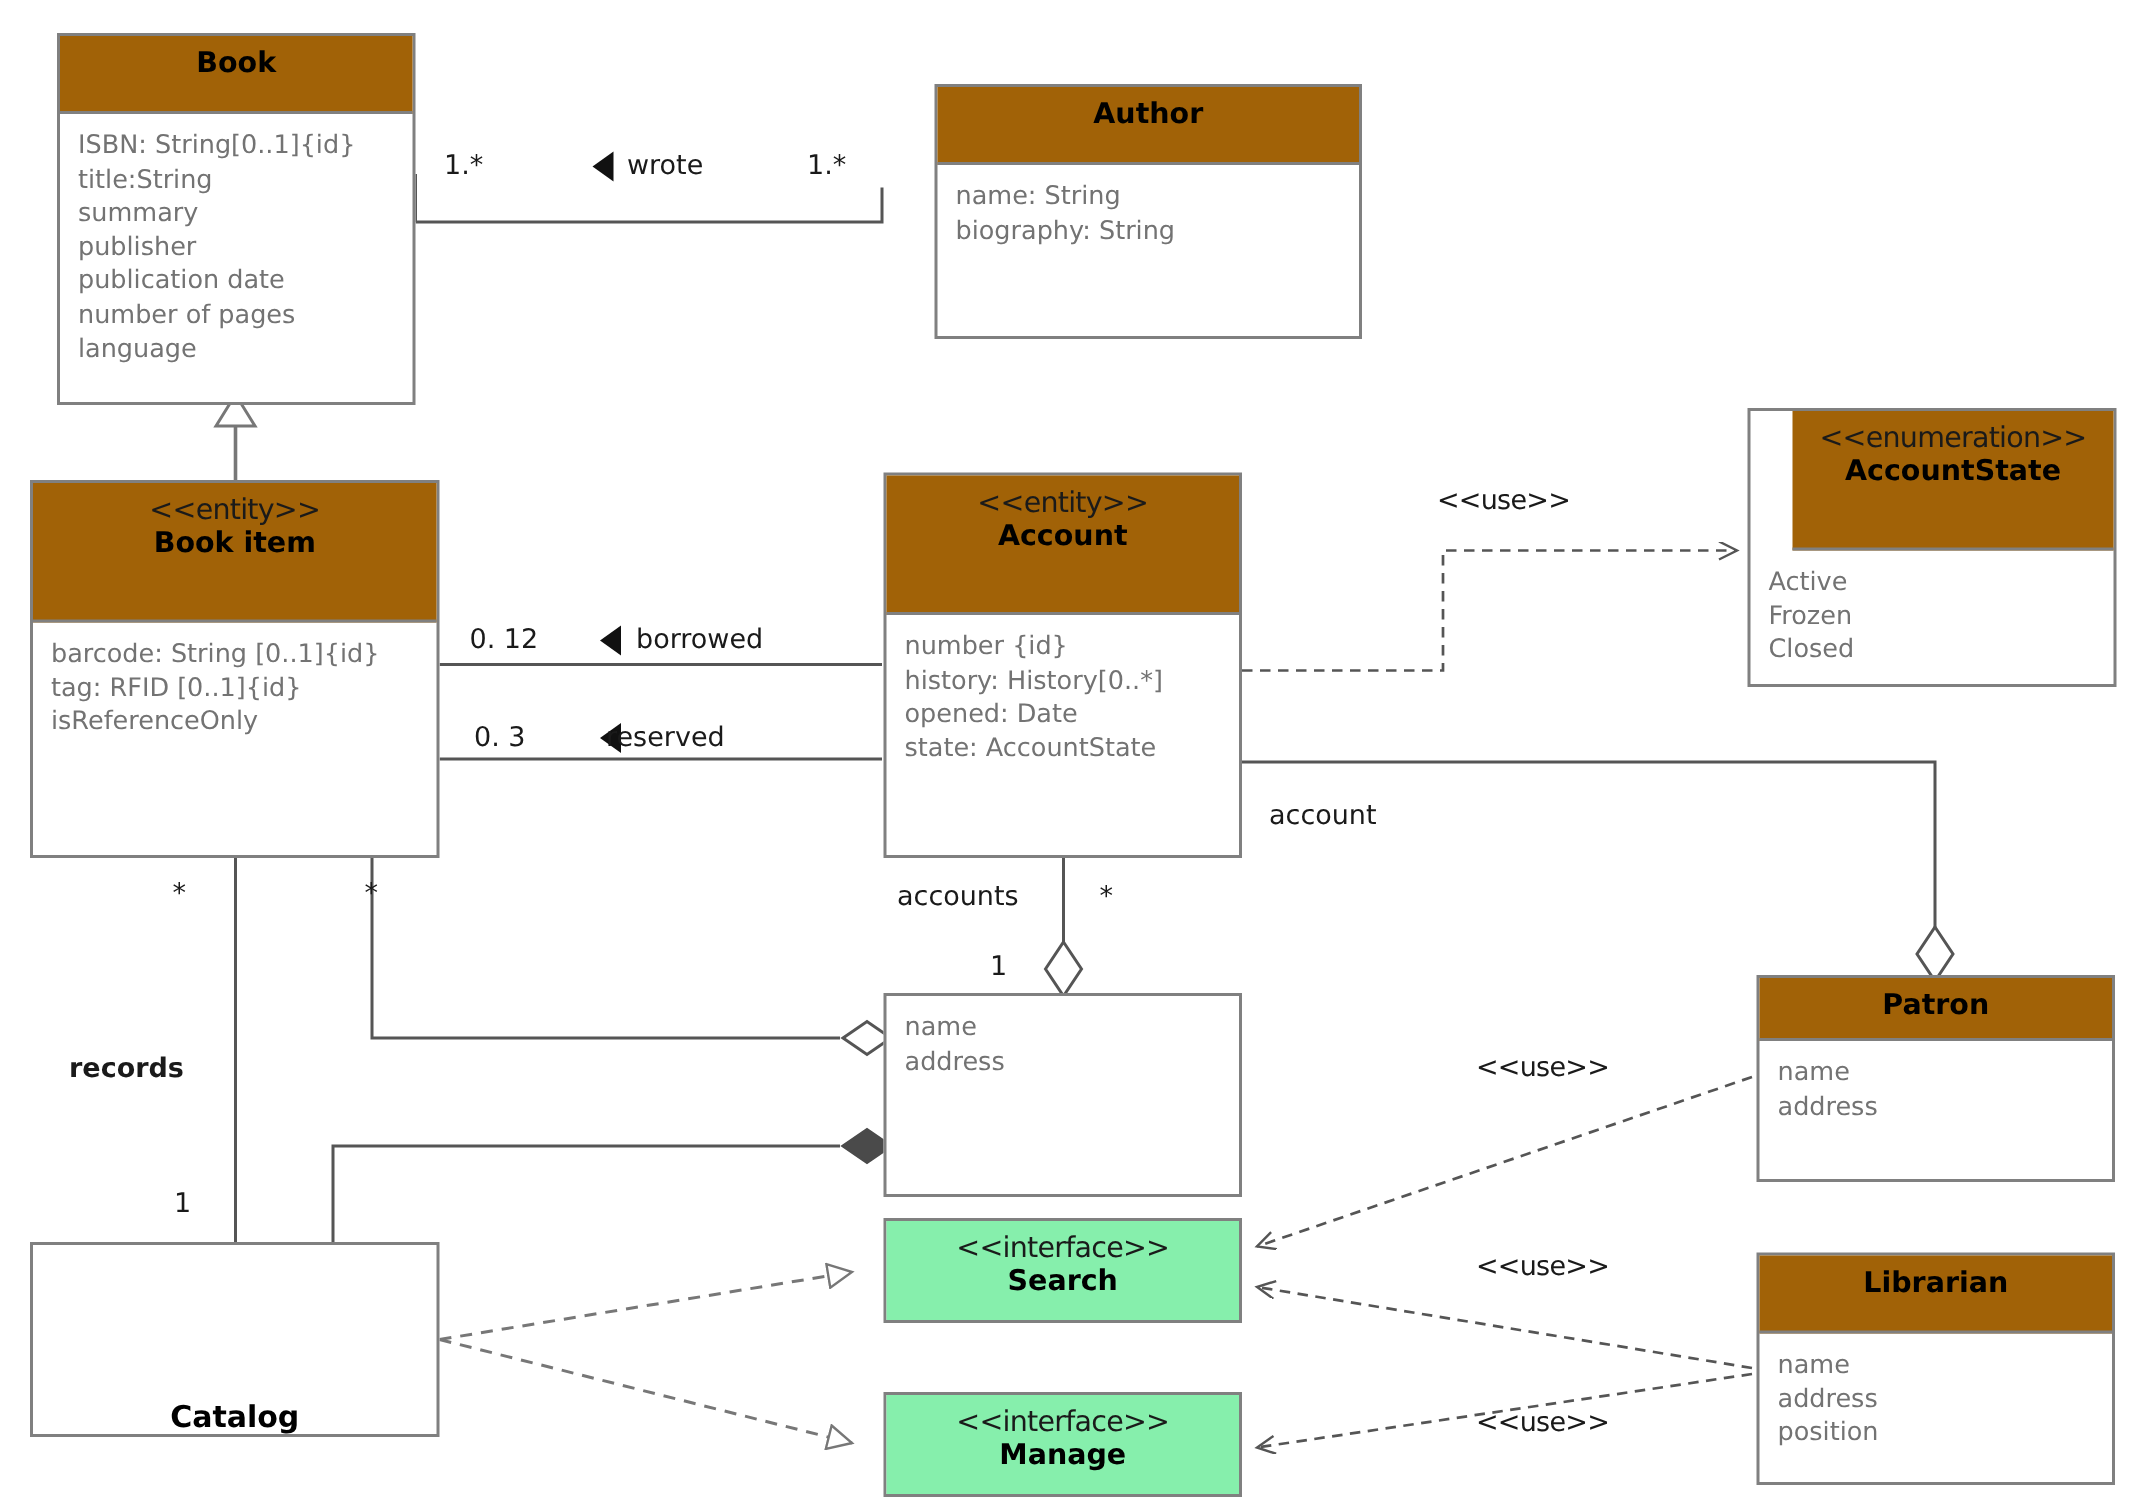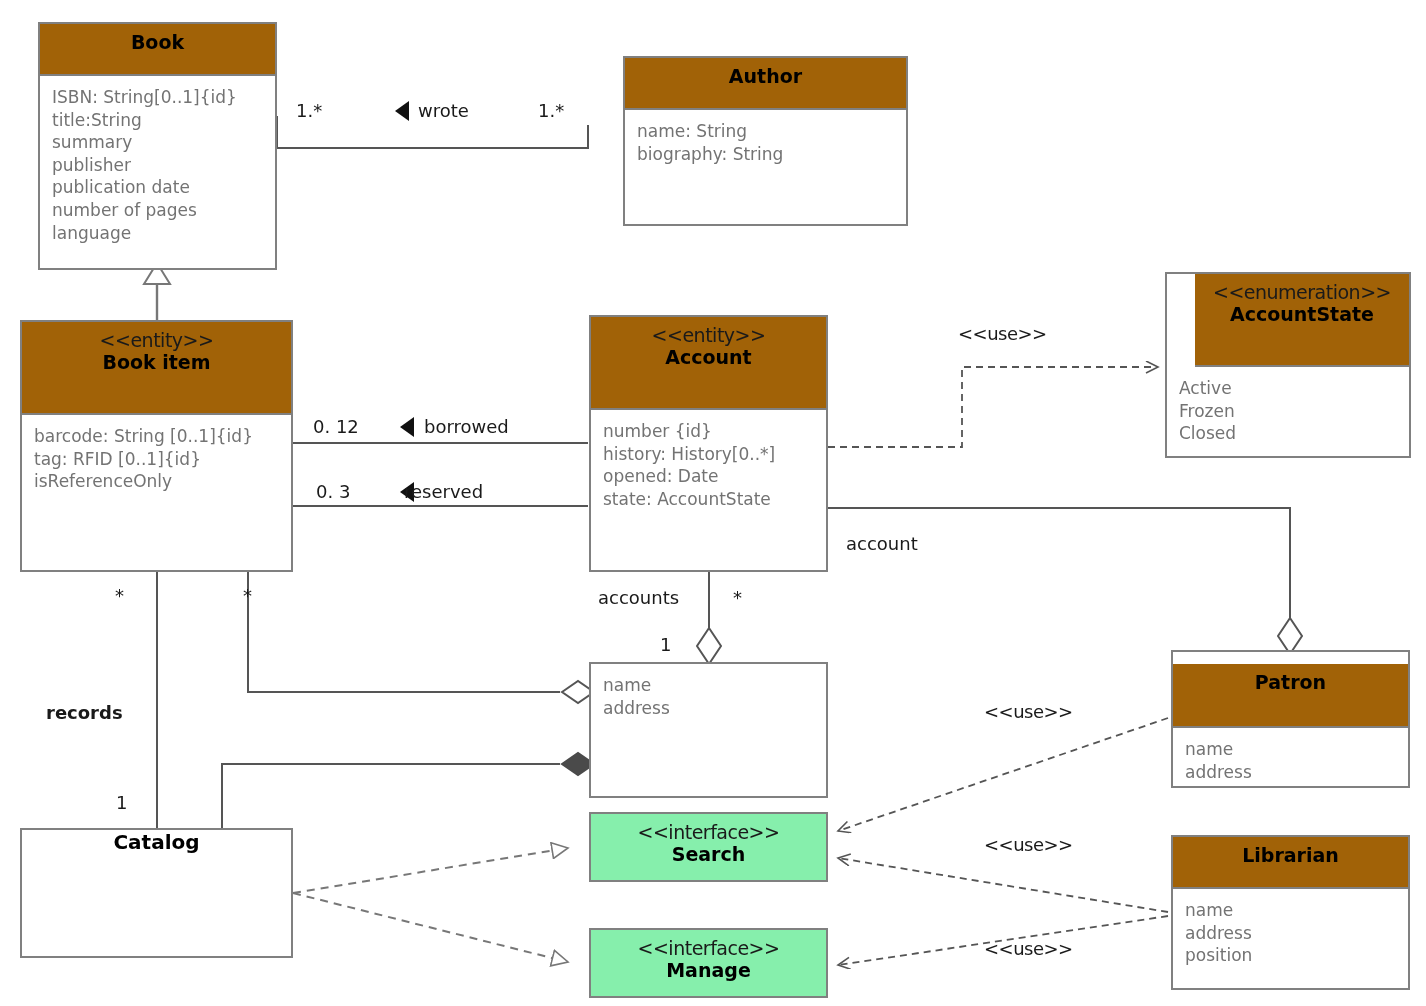--- a/index.html
+++ b/index.html
@@ -68,21 +68,21 @@
     line-height: 1.33;
     color: #737373;
   }
   .uml-attrs div { white-space: pre; }
 
   
   .centered-name {
     position: absolute;
     box-sizing: border-box;
     display: flex;
-    align-items: flex-start;
+    align-items: flex-end;
     justify-content: center;
     border: 2px solid #808080;
     background: #ffffff;
     font-size: 20px;
     font-weight: bold;
     z-index: 5;
   }
 
   
   .lbl {
@@ -269,21 +269,21 @@
   </div>
 
   <div class="uml-class" style="left:589px; top:928px; width:239px; height:70px;">
     <div class="uml-header plain" style="height:66px;">
       <span class="stereotype">&lt;&lt;interface&gt;&gt;</span>
       <span class="cname">Manage</span>
     </div>
   </div>
 
   <div class="uml-class" style="left:1171px; top:650px; width:239px; height:138px;">
-    <div class="uml-header" style="height:64px;margin-top:12px;">
+    <div class="uml-header" style="height:42px;">
       <span class="cname">Patron</span>
     </div>
     <div class="uml-attrs">
       <div>name</div>
       <div>address</div>
     </div>
   </div>
 
   <div class="uml-class" style="left:1171px; top:835px; width:239px; height:155px;">
     <div class="uml-header" style="height:52px;">

